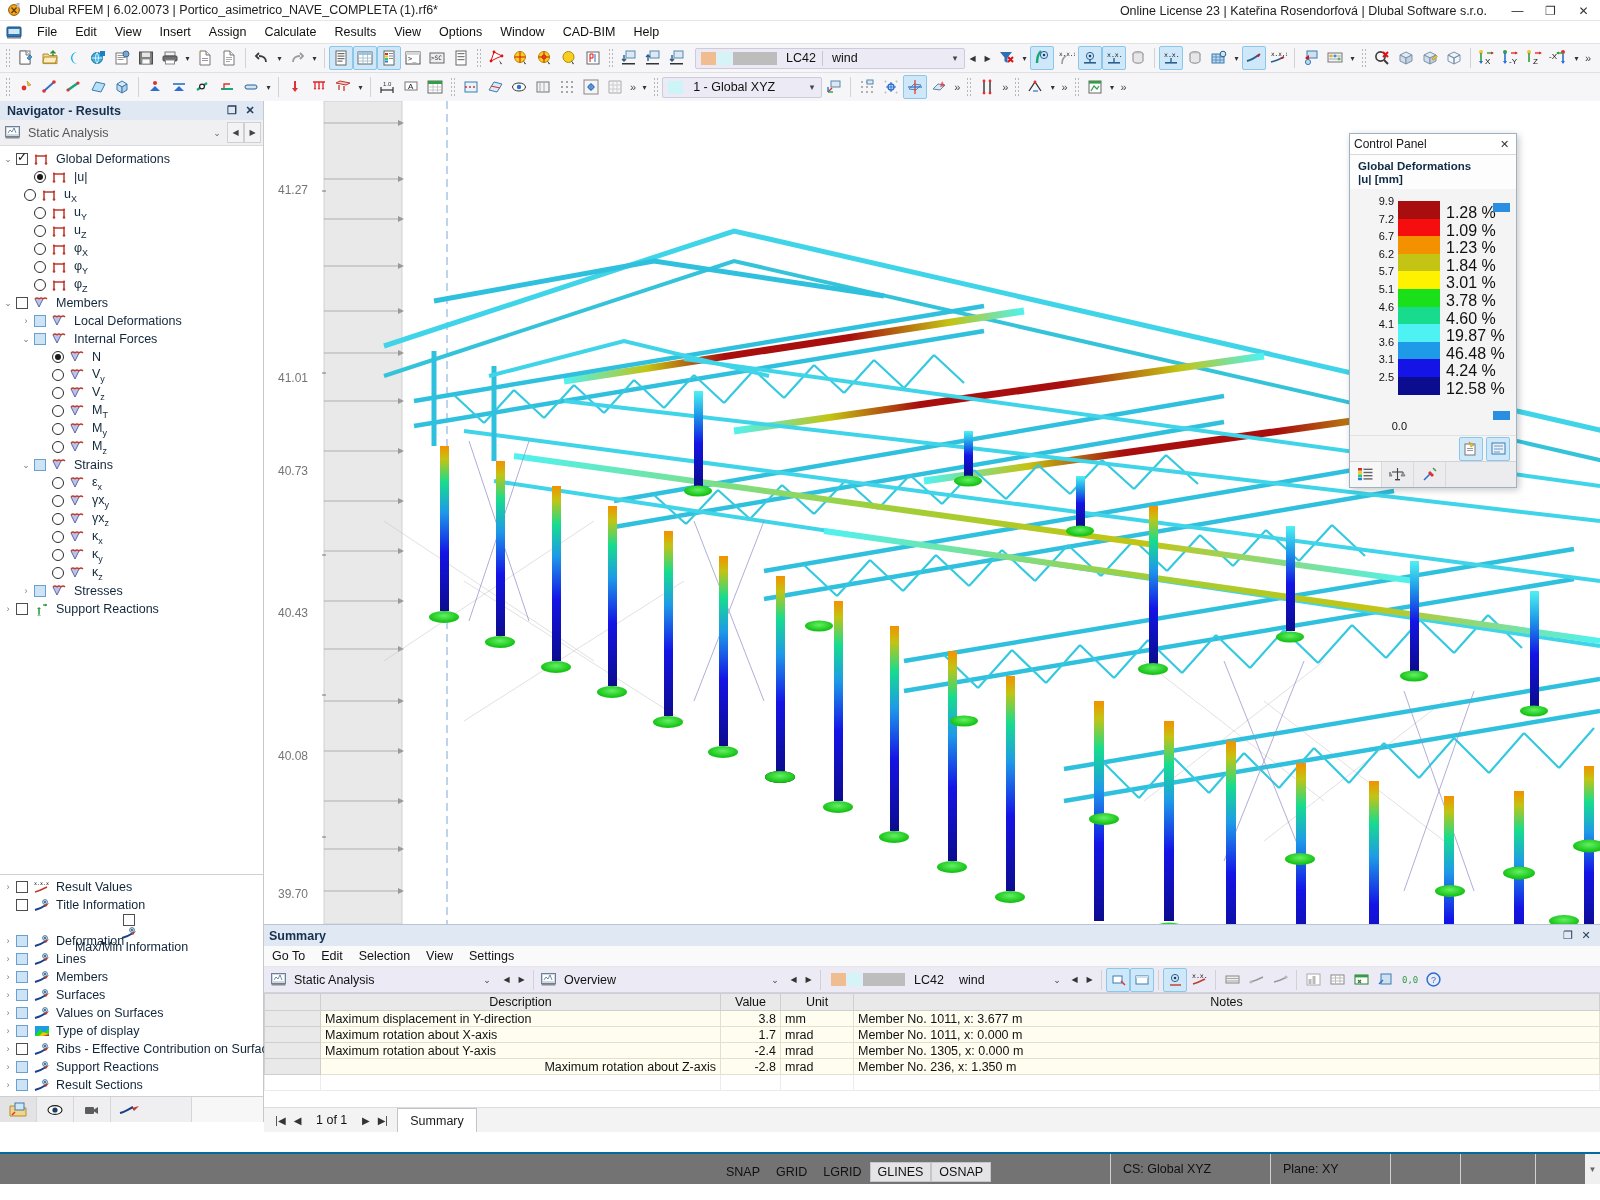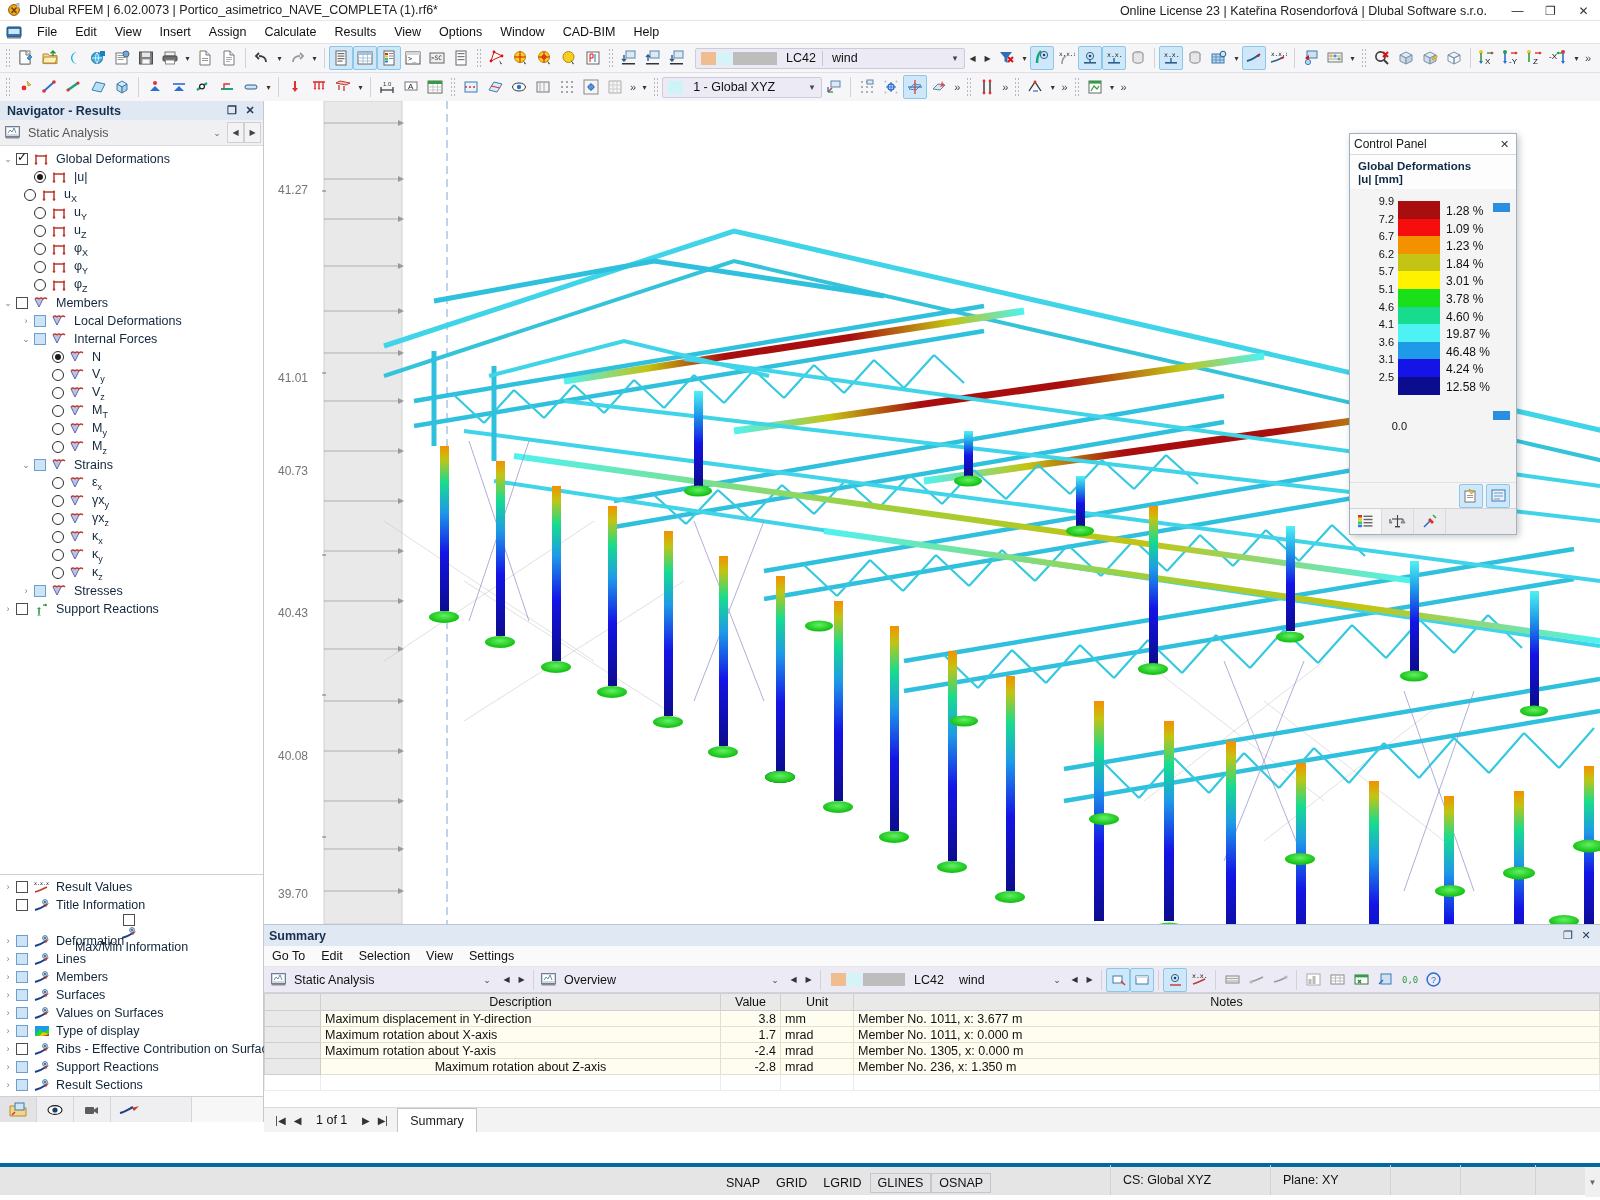--- a/index.html
+++ b/index.html
@@ -113,36 +113,36 @@
 
   
   .viewport {
     position: absolute; left: 264px; top: 101px; width: 1336px; height: 823px;
     background: #ffffff; overflow: hidden;
   }
   .dimlabel { position: absolute; font-size: 12px; color: #757575; }
 
   
   .ctrlpanel {
-    position: absolute; left: 1349px; top: 133px; width: 168px; height: 402px;
+    position: absolute; left: 1349px; top: 133px; width: 168px; height: 355px;
     background: #fdfdfd; border: 1px solid #9fb2c4; box-shadow: 2px 2px 7px rgba(0,0,0,.22);
     display: flex; flex-direction: column;
   }
   .cp-title { height: 21px; background: #ffffff; border-bottom: 1px solid #dadada;
               display: flex; align-items: center; padding: 0 4px; }
   .cp-title .t { flex: 1; font-size: 12px; color: #1a1a1a; }
   .cp-title .x { width: 15px; text-align: center; font-size: 11px; color: #333; }
   .cp-head { padding: 5px 8px 3px 8px; font-size: 11.5px; color: #0f2a45; font-weight: bold; line-height: 13px; }
   .cp-body { flex: 1; background: #f4f4f4; position: relative; padding-top: 4px; }
   .scale { position: relative; margin: 8px 0 0 0; height: 225px; }
   .scale-row { position: relative; height: 17.6px; }
   .scale-row .band { position: absolute; left: 48px; width: 42px; height: 17.6px; }
   .scale-row .tick { position: absolute; left: 0; width: 44px; text-align: right;
                      font-size: 11px; color: #111; top: -6px; }
-  .scale-row .pct { position: absolute; left: 96px; font-size: 12px; color: #111; top: 3px; white-space: nowrap; }
+  .scale-row .pct { position: absolute; left: 96px; font-size: 16px; color: #111; top: 3px; white-space: nowrap; }
   .scale .tick-last { position: absolute; left: 13px; width: 44px; text-align: right; font-size: 11px;
                       color: #111; bottom: -6px; }
   .cp-handle { position: absolute; width: 17px; height: 9px; background: #2a8fe0; }
   .cp-tools { height: 26px; background: #f4f4f4; border-top: 1px solid #e2e2e2;
               display: flex; align-items: center; justify-content: flex-end; padding-right: 6px; gap: 3px; }
   .cp-tabs { height: 26px; background: #ececee; border-top: 1px solid #d3d3d7;
              display: flex; align-items: center; }
   .cp-tabs .ctab { width: 32px; height: 25px; display: flex; align-items: center; justify-content: center;
                    border-right: 1px solid #d9d9dd; }
   .cp-tabs .ctab.sel { background: #f7f7f8; }
@@ -177,22 +177,22 @@
   .tbl-wrap { flex: 1; overflow: hidden; background: #fff; }
   .sum-footer { height: 25px; background: #f3f3f4; border-top: 1px solid #dcdce0;
                 display: flex; align-items: center; padding-left: 8px; }
   .navarrow { width: 17px; text-align: center; font-size: 10px; color: #333; }
   .pageinfo { font-size: 12.5px; color: #111; margin: 0 10px; }
   .sheet-tab { height: 24px; padding: 0 12px; background: #ffffff; border: 1px solid #c4c4c8;
                border-bottom: none; display: flex; align-items: center; font-size: 12.5px; margin-left: 6px; }
 
   
   .statusbar {
-    position: absolute; left: 0; bottom: 5px; width: 1600px; height: 32px; background: #e5e5e5;
-    border-top: 4px solid #0369a1; display: flex; align-items: flex-end;
+    position: absolute; left: 0; bottom: 16px; width: 1600px; height: 32px; background: #737373;
+    border-top: 2px solid #0369a1; display: flex; align-items: flex-end;
   }
   .snapgroup { position: absolute; left: 718px; bottom: 2px; display: flex; }
   .snapbtn { padding: 2px 7px; font-size: 12.5px; color: #111; border: 1px solid transparent; }
   .snapbtn.on { background: #e4e4e6; border: 1px solid #c6c6ca; }
   .statusfields { position: absolute; left: 1110px; bottom: 0px; height: 30px; display: flex; align-items: center; }
   .sfield { border-left: 1px solid #d2d2d6; height: 30px; display: flex; align-items: center;
             padding: 0 12px; font-size: 12.5px; color: #111; }
   .vscroll { position: absolute; right: 0; top: 0; width: 15px; height: 30px; background: #f0f0f0;
              display: flex; align-items: center; justify-content: center; font-size: 8px; color: #666; }
 
@@ -1982,21 +1982,21 @@
             </tr>
             <tr>
               <td class="rowhdr" style="text-align: center;"></td>
               <td style="text-align: left;">Maximum rotation about Y-axis</td>
               <td style="text-align: right;">-2.4</td>
               <td style="text-align: left;">mrad</td>
               <td style="text-align: left;">Member No. 1305, x: 0.000 m</td>
             </tr>
             <tr>
               <td class="rowhdr" style="text-align: center;"></td>
-              <td style="text-align: center;">Maximum rotation about Z-axis</td>
+              <td style="text-align: right;">Maximum rotation about Z-axis</td>
               <td style="text-align: right;">-2.8</td>
               <td style="text-align: left;">mrad</td>
               <td style="text-align: left;">Member No. 236, x: 1.350 m</td>
             </tr>
             <tr>
               <td class="rowhdr" style="background: rgb(255, 255, 255); border-color: rgb(236, 236, 236);"></td>
               <td style="background: rgb(255, 255, 255); border-color: rgb(236, 236, 236);"></td>
               <td style="background: rgb(255, 255, 255); border-color: rgb(236, 236, 236);"></td>
               <td style="background: rgb(255, 255, 255); border-color: rgb(236, 236, 236);"></td>
               <td style="background: rgb(255, 255, 255); border-color: rgb(236, 236, 236);"></td>

